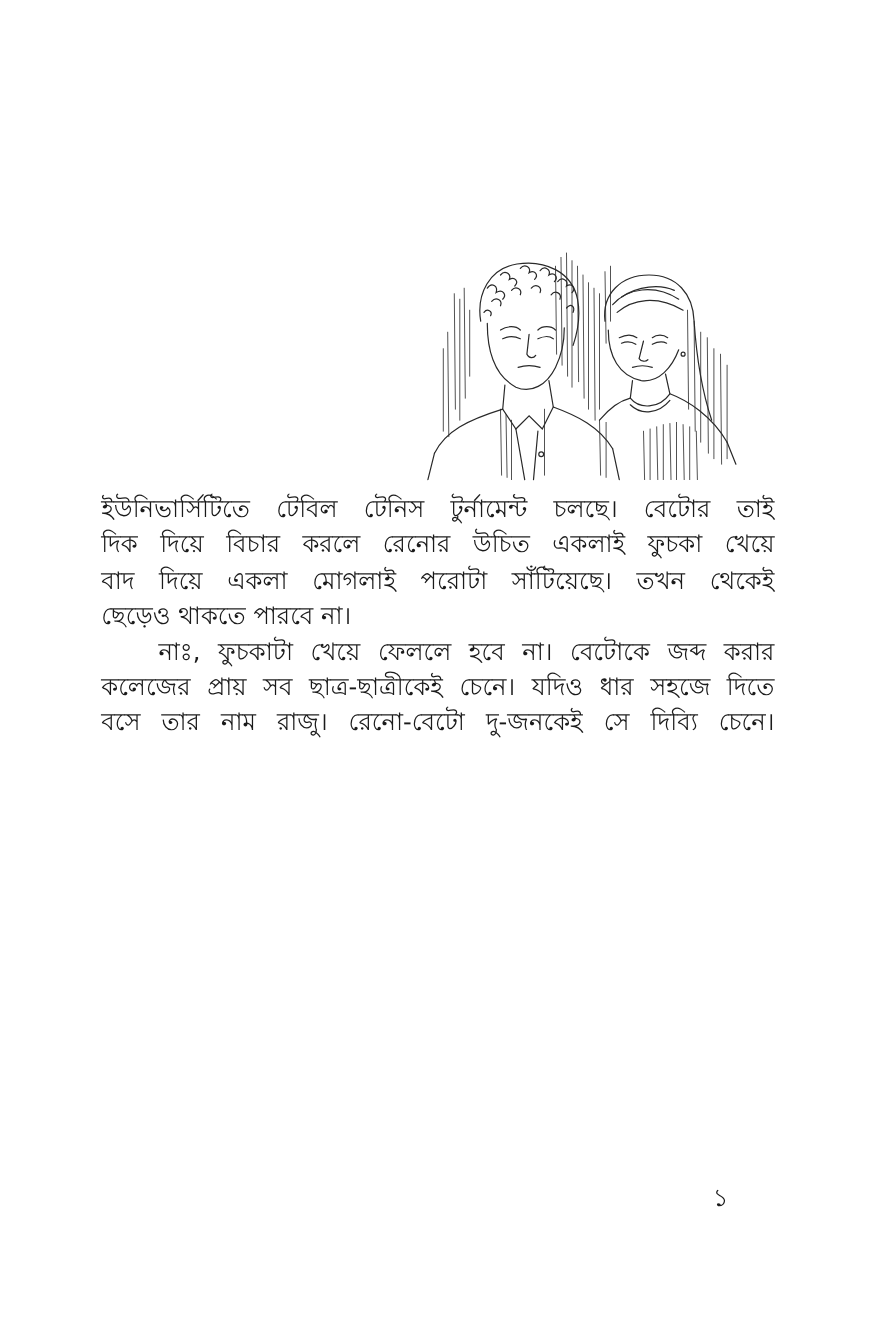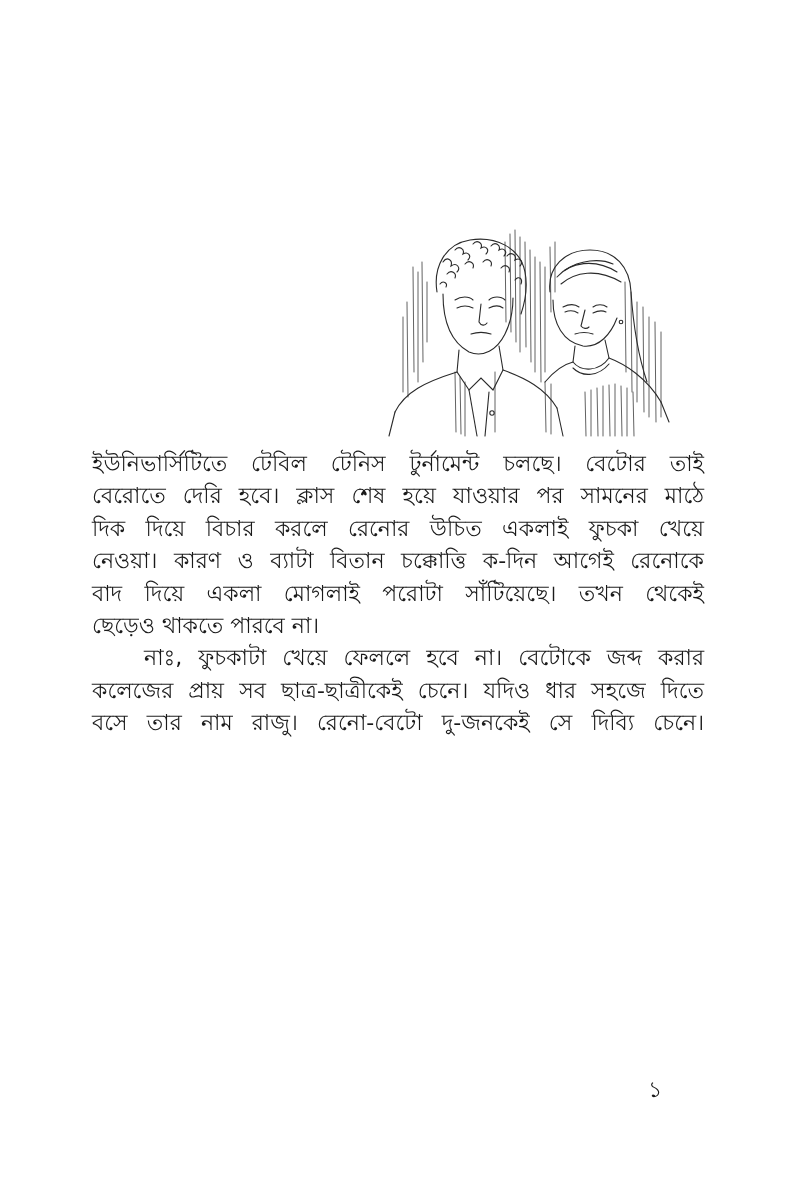--- a/index.html
+++ b/index.html
@@ -169,23 +169,21 @@
         <path d="M160 160 C170 148 180 142 188 140 C196 150 214 150 224 136 C240 142 262 156 276 180"></path>
         <path d="M188 146 C198 156 214 154 224 142"></path>
         <path d="M276 180 L284 200"></path>
       </g>
     </svg>
   </div>
 
   <div class="text-block">
     <p>
       <span class="line">ইউনিভার্সিটিতে টেবিল টেনিস টুর্নামেন্ট চলছে। বেটোর তাই</span>
-      <span class="line">বেরোতে দেরি হবে। ক্লাস শেষ হয়ে যাওয়ার পর সামনের মাঠে</span>
       <span class="line">দিক দিয়ে বিচার করলে রেনোর উচিত একলাই ফুচকা খেয়ে</span>
-      <span class="line">নেওয়া। কারণ ও ব্যাটা বিতান চক্কোত্তি ক-দিন আগেই রেনোকে</span>
       <span class="line">বাদ দিয়ে একলা মোগলাই পরোটা সাঁটিয়েছে। তখন থেকেই</span>
       <span class="line last">ছেড়েও থাকতে পারবে না।</span>
     </p>
     <p>
       <span class="line indent">নাঃ, ফুচকাটা খেয়ে ফেললে হবে না। বেটোকে জব্দ করার</span>
       <span class="line">কলেজের প্রায় সব ছাত্র-ছাত্রীকেই চেনে। যদিও ধার সহজে দিতে</span>
       <span class="line">বসে তার নাম রাজু। রেনো-বেটো দু-জনকেই সে দিব্যি চেনে।</span>
     </p>
   </div>
 

